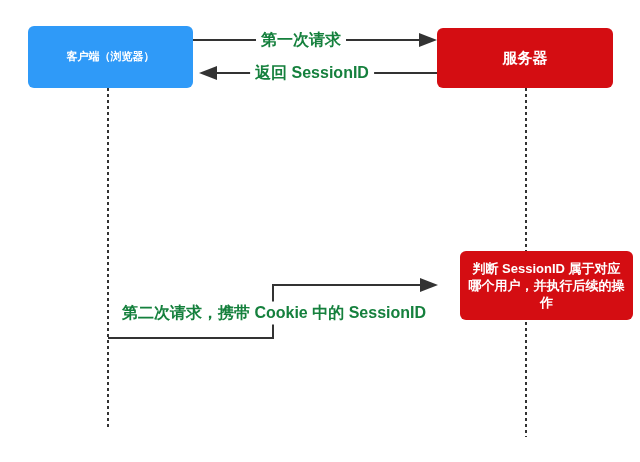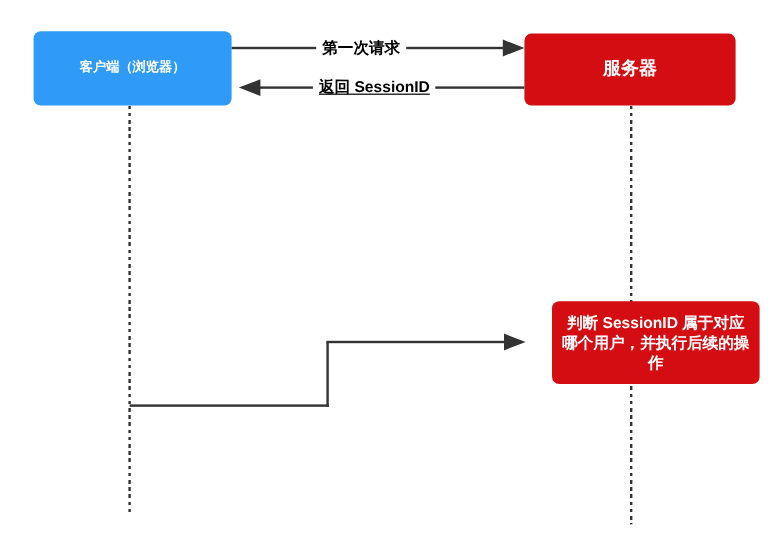--- a/index.html
+++ b/index.html
@@ -87,27 +87,27 @@
   }
   .head-req1 { left: 419px; top: 33px; }
   .head-resp { left: 199px; top: 66px; }
   .head-req2 { left: 420px; top: 278px; }
   
   .arrow-label {
     position: absolute;
     transform: translate(-50%, -50%);
     background: #ffffff;
     padding: 1px 5px;
-    color: #000000;
+    color: #15803d;
     font-weight: bold;
-    font-size: 13px;
+    font-size: 16px;
     white-space: nowrap;
   }
   .label-req1 { left: 301px; top: 40px; }
-  .label-resp { left: 312px; top: 73px; text-decoration: underline; }
+  .label-resp { left: 312px; top: 73px; }
   .label-req2 { left: 274px; top: 313px; }
 </style>
 </head>
 <body>
 
 <div id="canvas">
 
   <div class="lifeline lifeline-client"></div>
   <div class="lifeline lifeline-server"></div>
 
@@ -117,20 +117,21 @@
   <div class="hline line-resp"></div>
   <div class="arrowhead arrowhead-left head-resp"></div>
 
   <div class="hline line-req2-a"></div>
   <div class="vline line-req2-b"></div>
   <div class="hline line-req2-c"></div>
   <div class="arrowhead arrowhead-right head-req2"></div>
 
   <div class="arrow-label label-req1">第一次请求</div>
   <div class="arrow-label label-resp">返回 SessionID</div>
+  <div class="arrow-label label-req2">第二次请求，携带 Cookie 中的 SessionID</div>
 
   <div class="node node-client">
     <span>客户端（浏览器）</span>
   </div>
 
   <div class="node node-server">
     <span>服务器</span>
   </div>
 
   <div class="node node-process">

